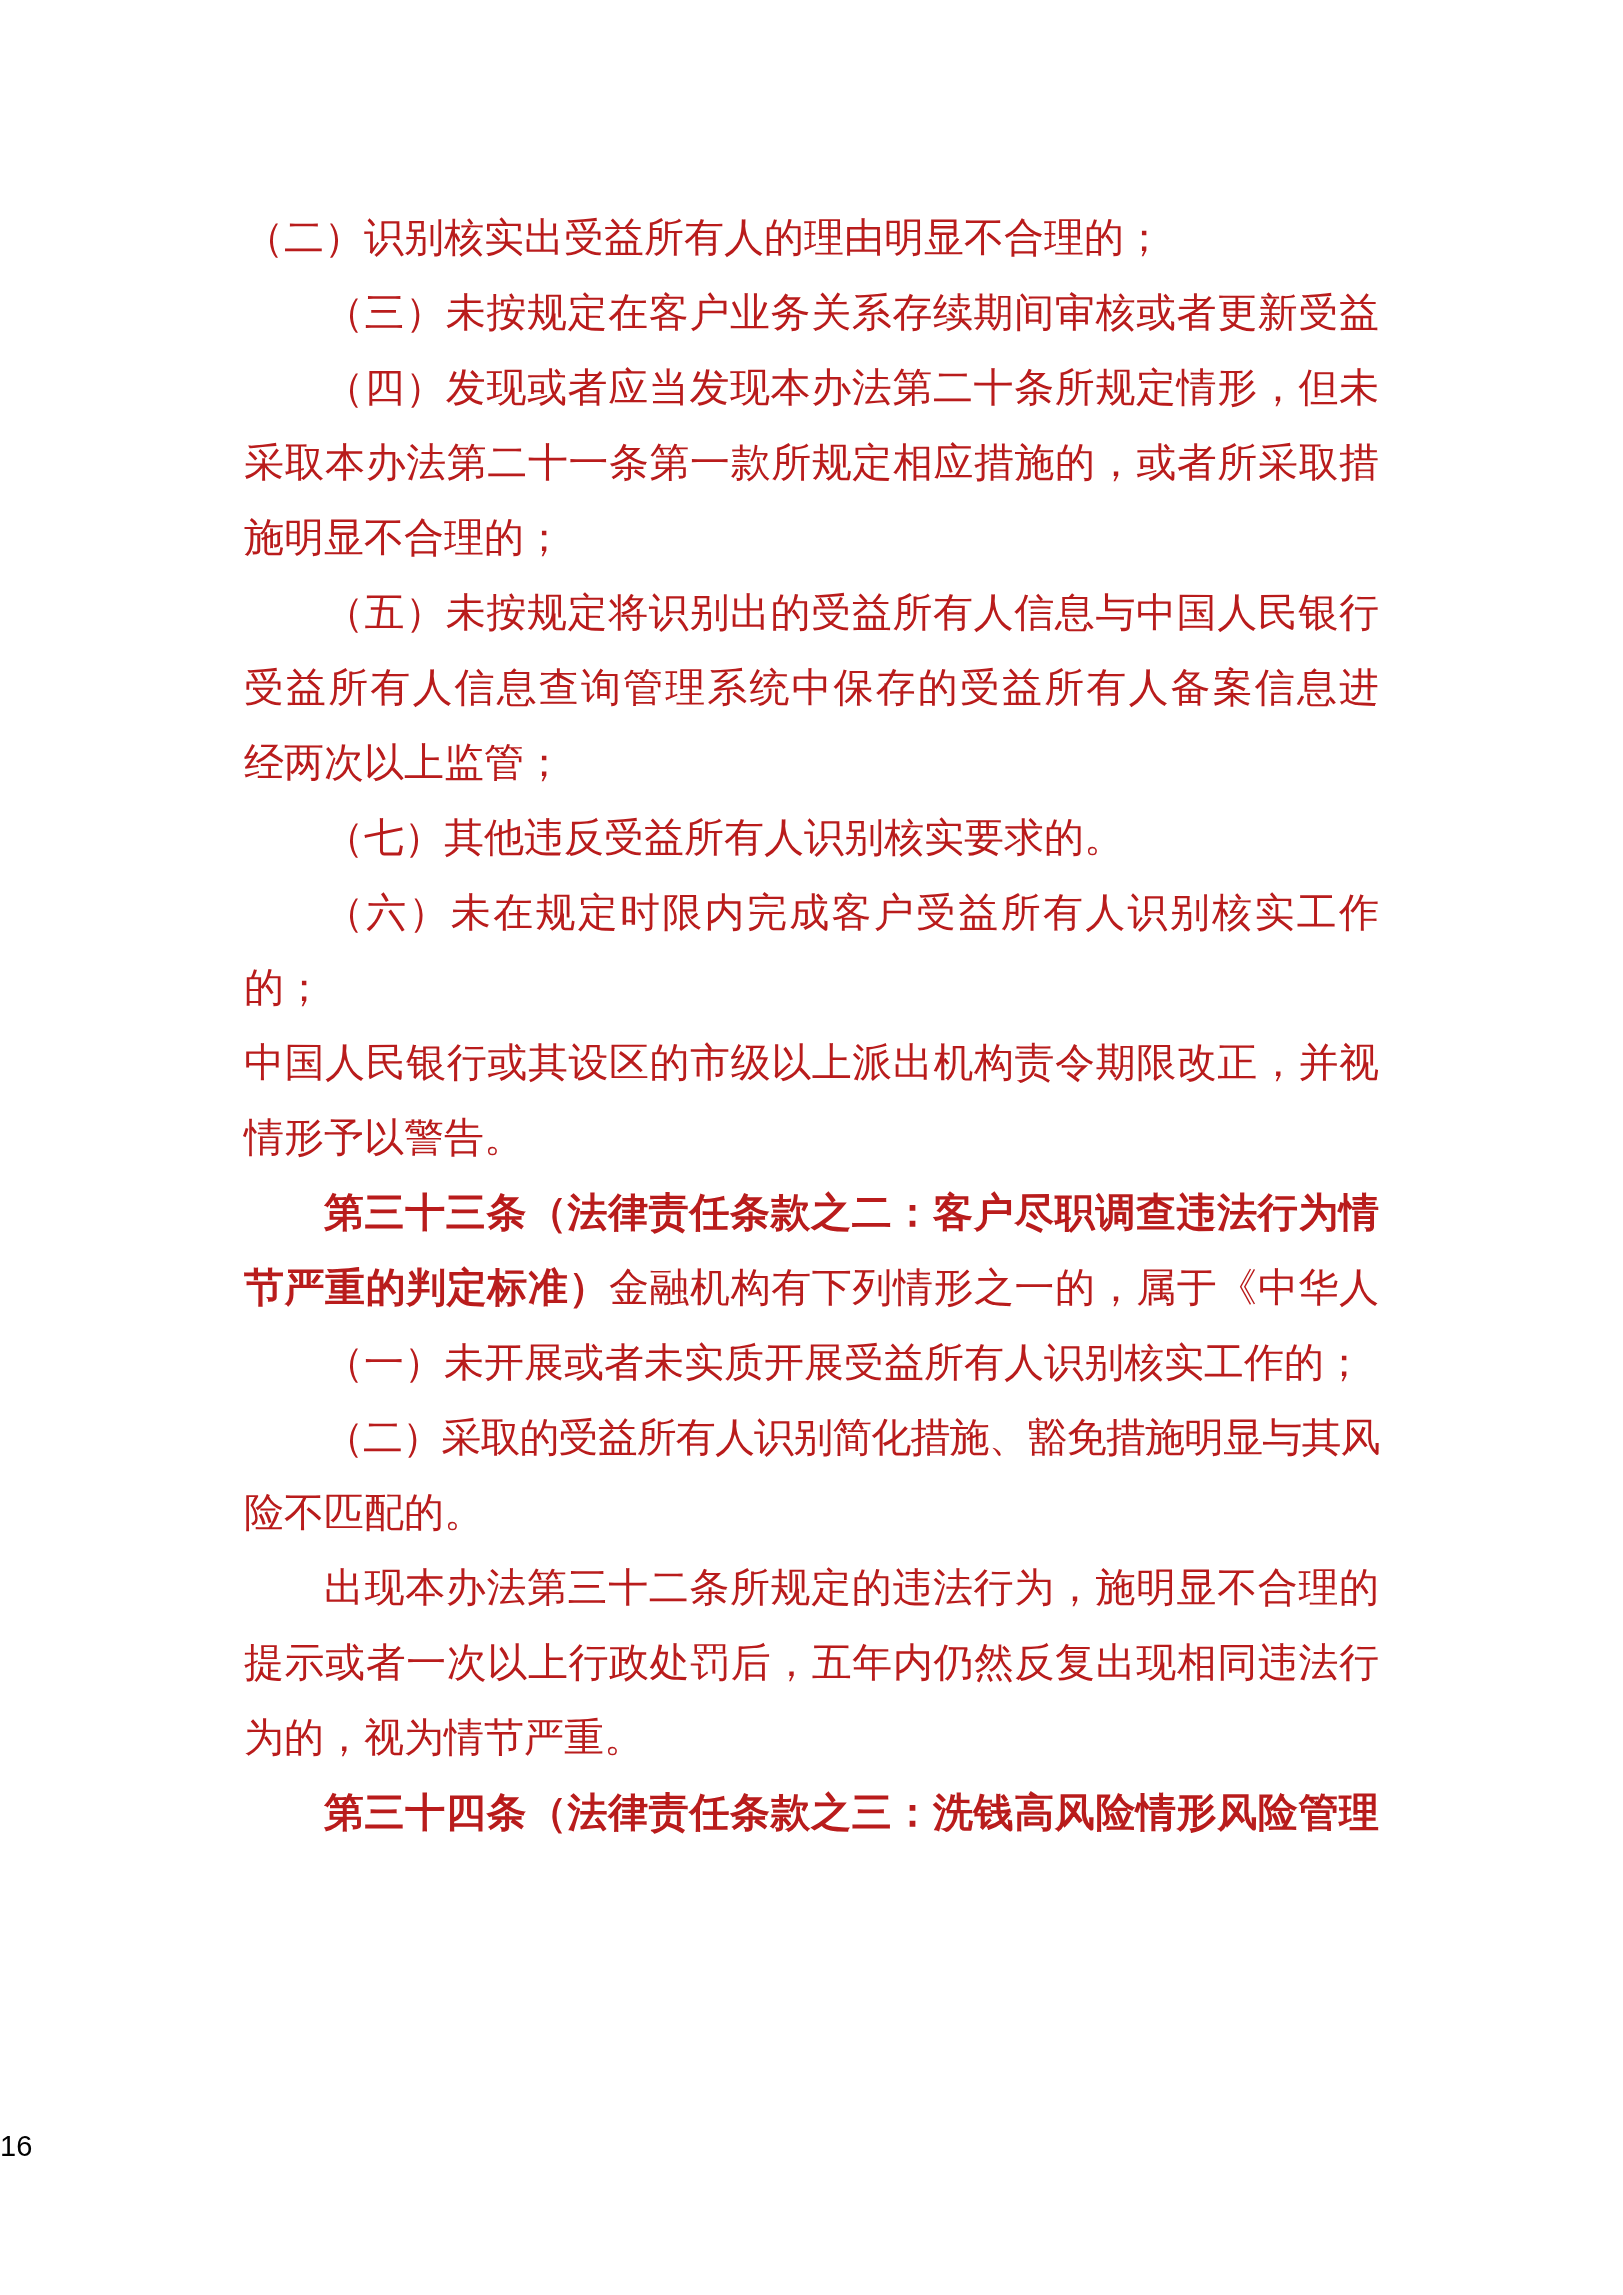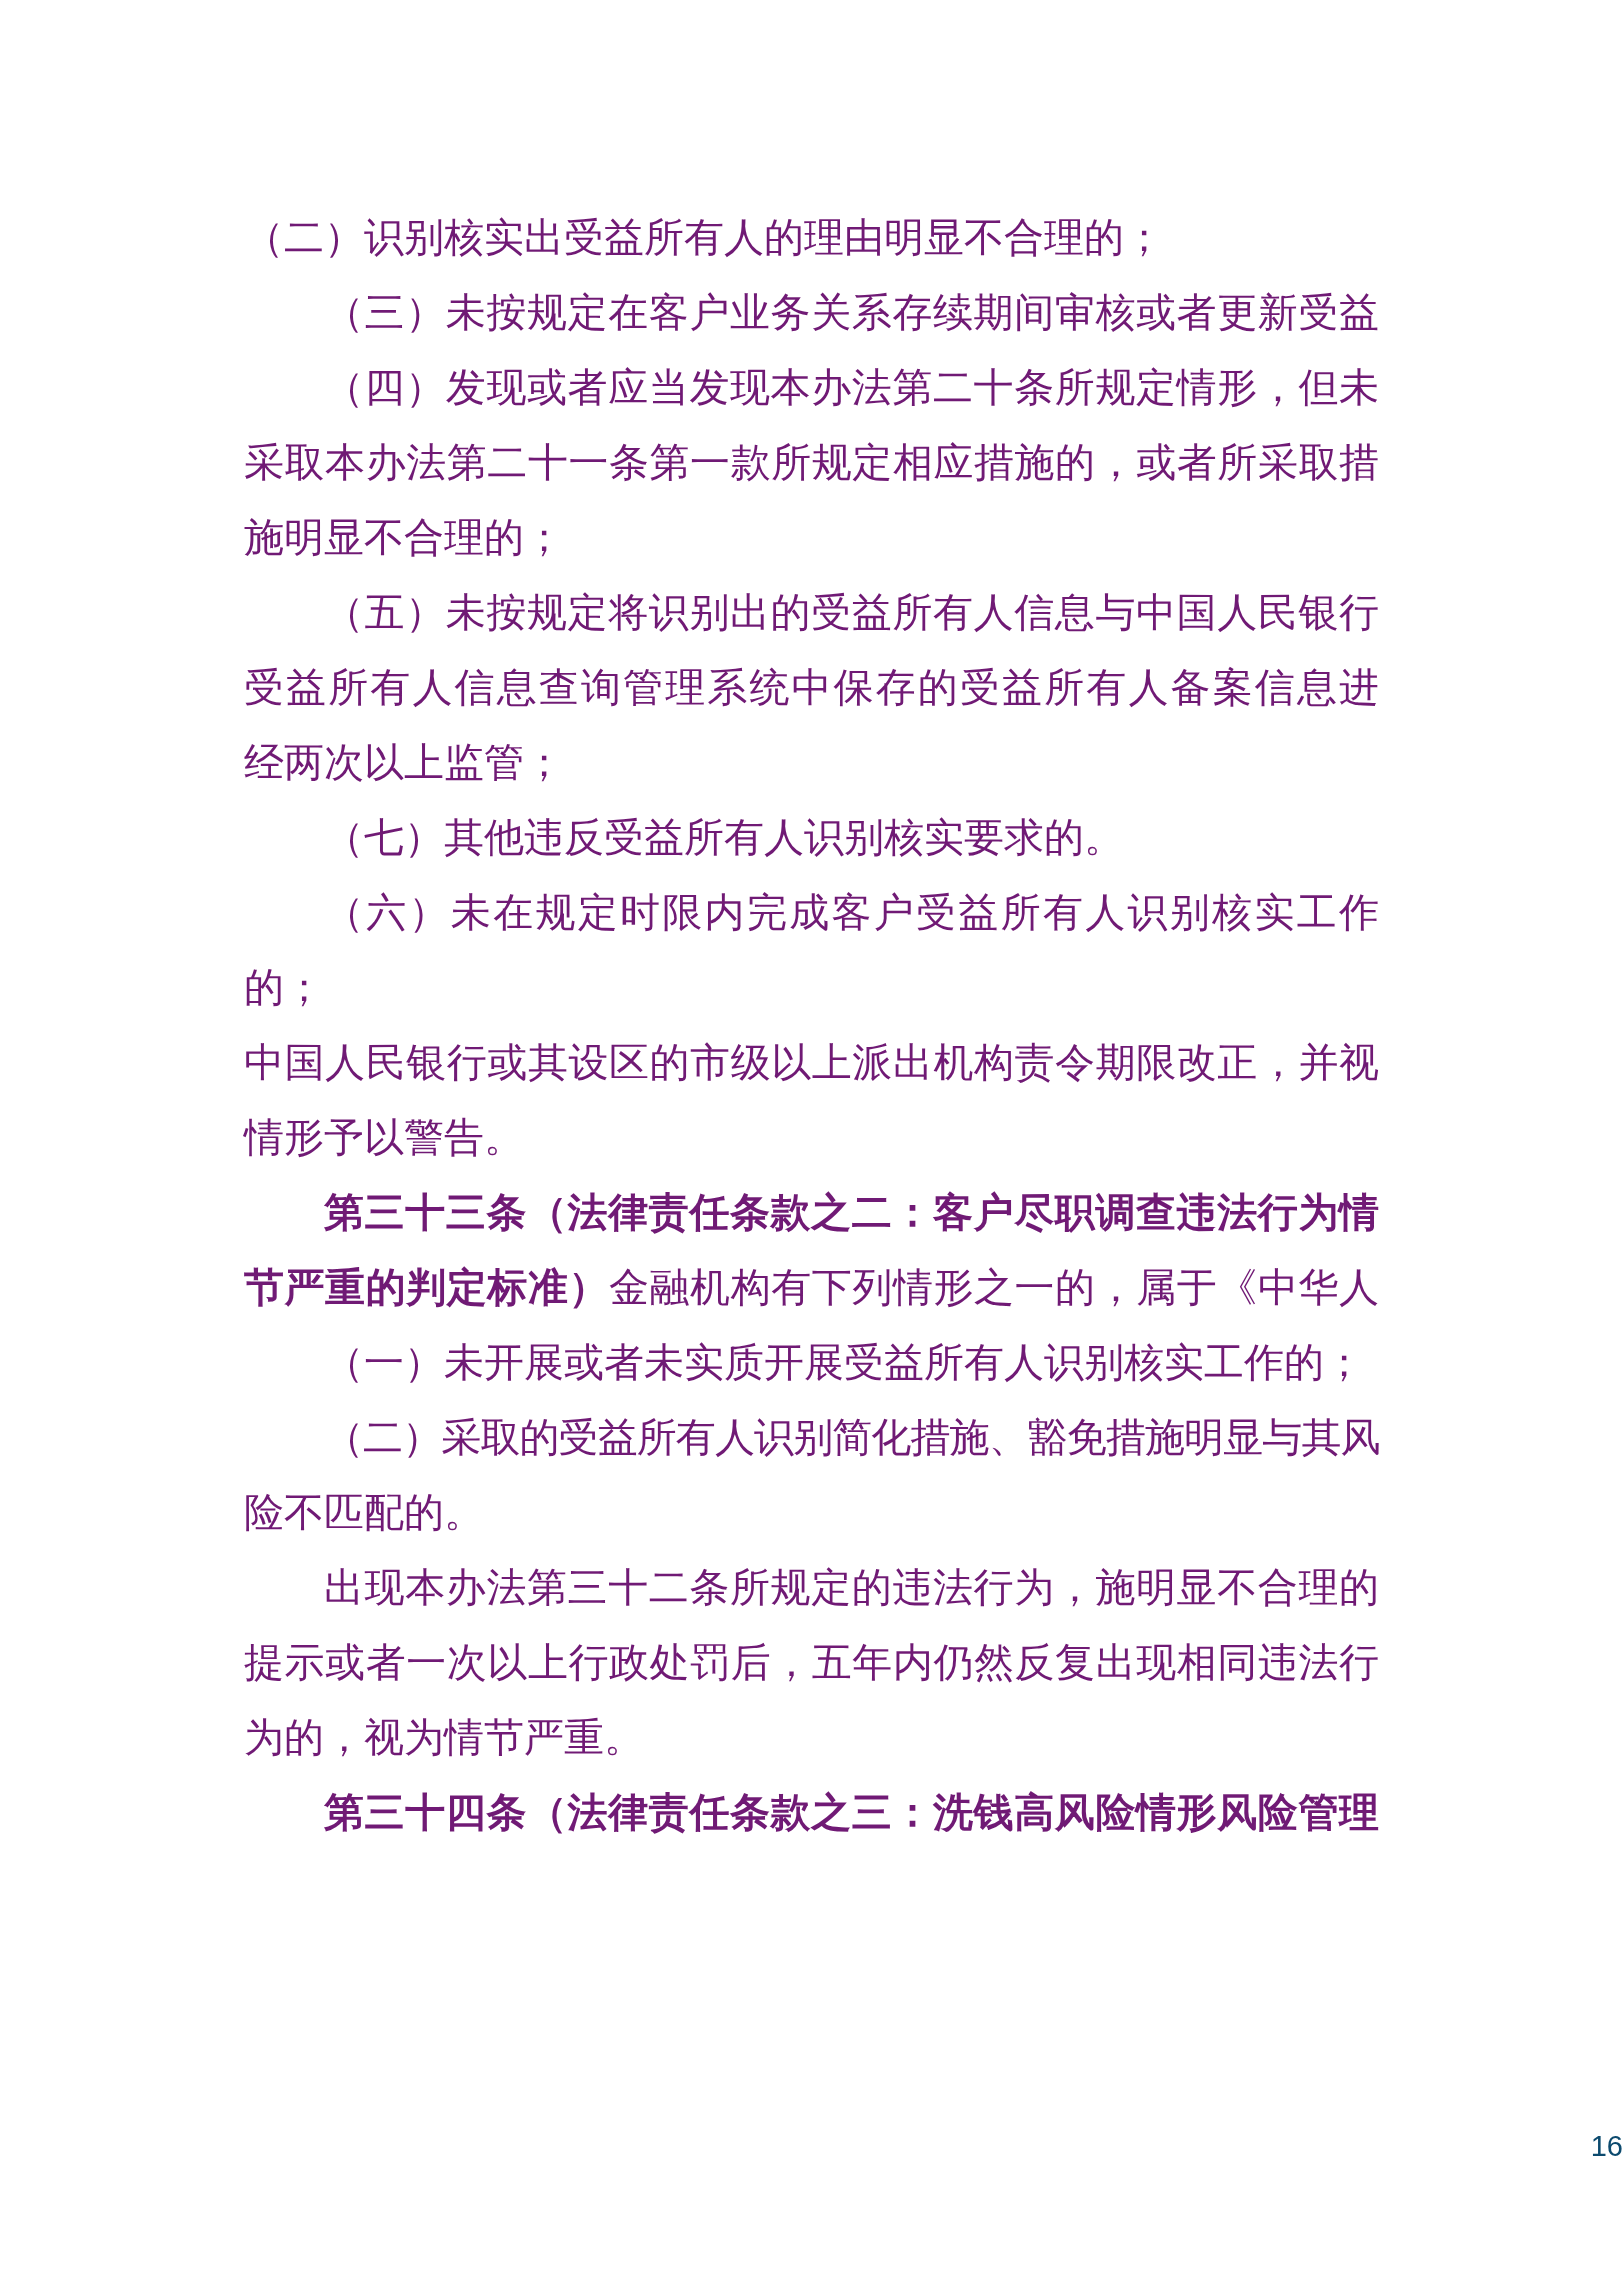--- a/index.html
+++ b/index.html
@@ -15,44 +15,44 @@
   }
   .textblock {
     position: absolute;
     left: 244px;
     top: 200px;
     width: 1135px;
     font-family: "Liberation Serif", "DejaVu Serif", serif;
     font-style: oblique 6deg;
     font-size: 40px;
     line-height: 75px;
-    color: #701a75;
+    color: #b91c1c;
   }
   .textblock p { margin: 0; padding: 0; }
   .line {
     height: 75px;
     overflow: visible;
     text-align: justify;
     text-align-last: justify;
     text-justify: inter-character;
   }
   .line.first { text-indent: 2em; }
   .line.end { text-align-last: left; }
   .line.tight { letter-spacing: -1.5px; }
   .line b { font-weight: 700; margin-top: 29px; }
   .pagenum {
     position: absolute;
     top: 2127px;
     left: 0;
     width: 100%;
-    text-align: right;
+    text-align: left;
     font-family: "Liberation Sans", "DejaVu Sans", sans-serif;
     font-size: 29px;
     line-height: 39px;
-    color: #0c4a6e;
+    color: #000000;
   }
 </style>
 </head>
 <body>
 
 <div class="page">
   <div class="textblock">
 
     <p>
       <span class="line first end"><b></b><span>（二）识别核实出受益所有人的理由明显不合理的；</span></span>

